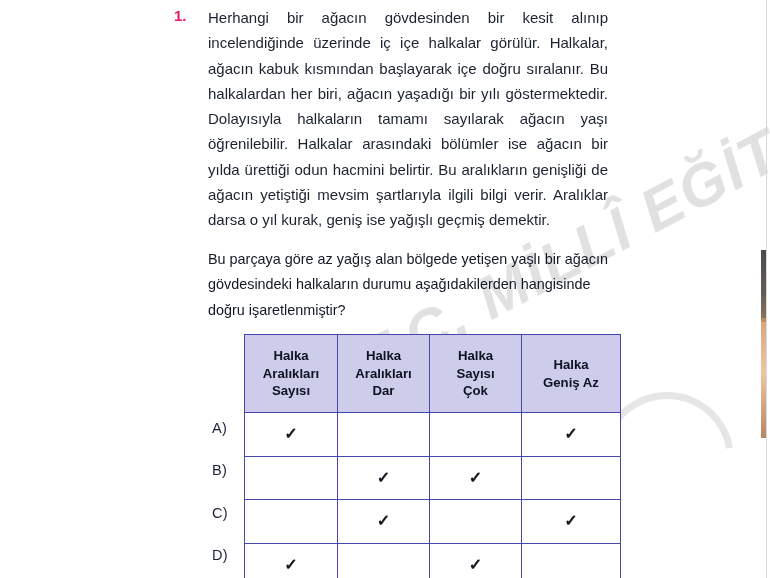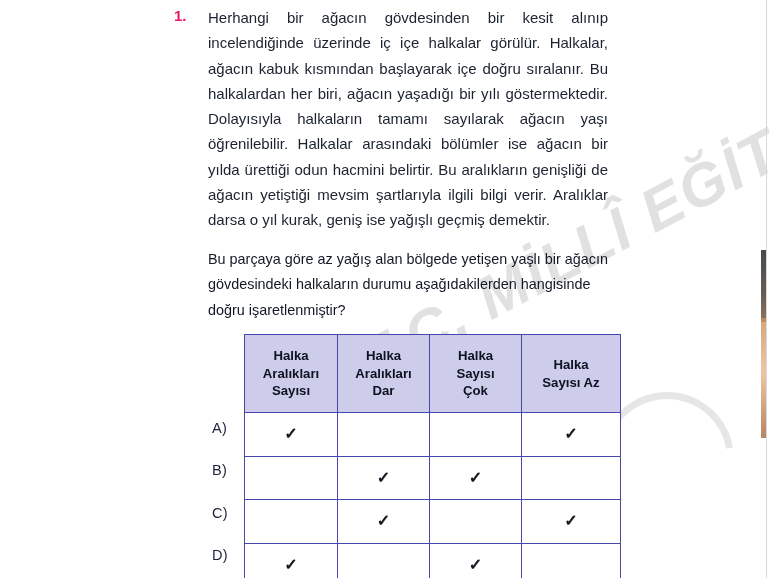--- a/index.html
+++ b/index.html
@@ -246,21 +246,21 @@
           <span>Aralıkları</span><br>
           <span>Dar</span>
         </th>
         <th class="col-w3">
           <span>Halka</span><br>
           <span>Sayısı</span><br>
           <span>Çok</span>
         </th>
         <th class="col-w4">
           <span>Halka</span><br>
-          <span>Sayısı Az</span>
+          <span>Geniş Az</span>
         </th>
       </tr>
     </thead>
     <tbody id="answer-table-body">
 
     <tr>
           <td class="col-w1"><span class="cell-check">✓</span></td>
           <td class="col-w2"><span class="cell-empty"></span></td>
           <td class="col-w3"><span class="cell-empty"></span></td>
           <td class="col-w4"><span class="cell-check">✓</span></td>

